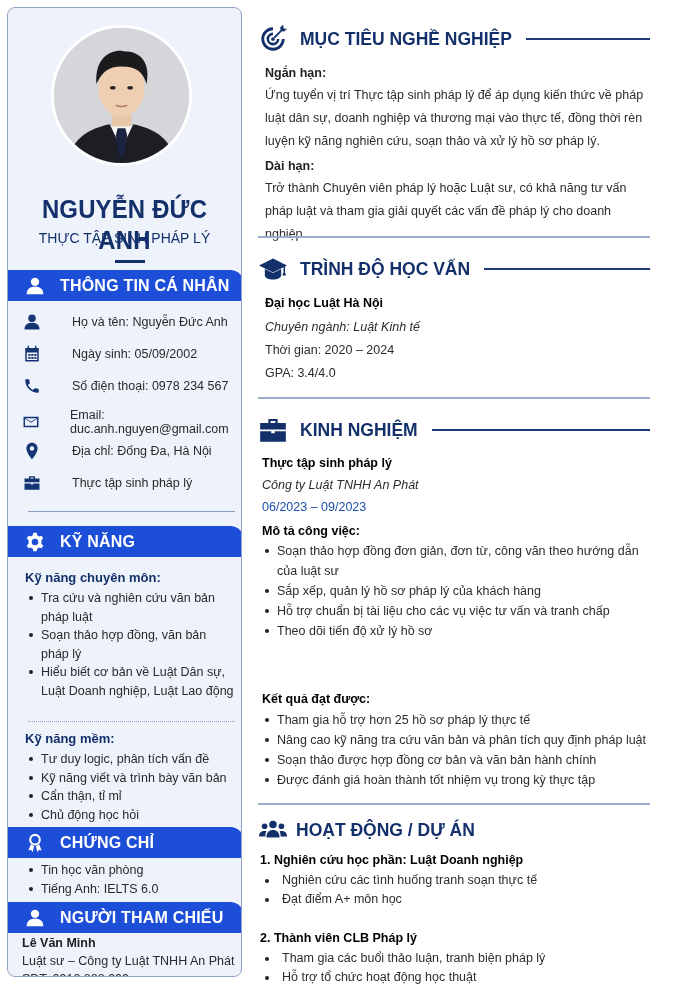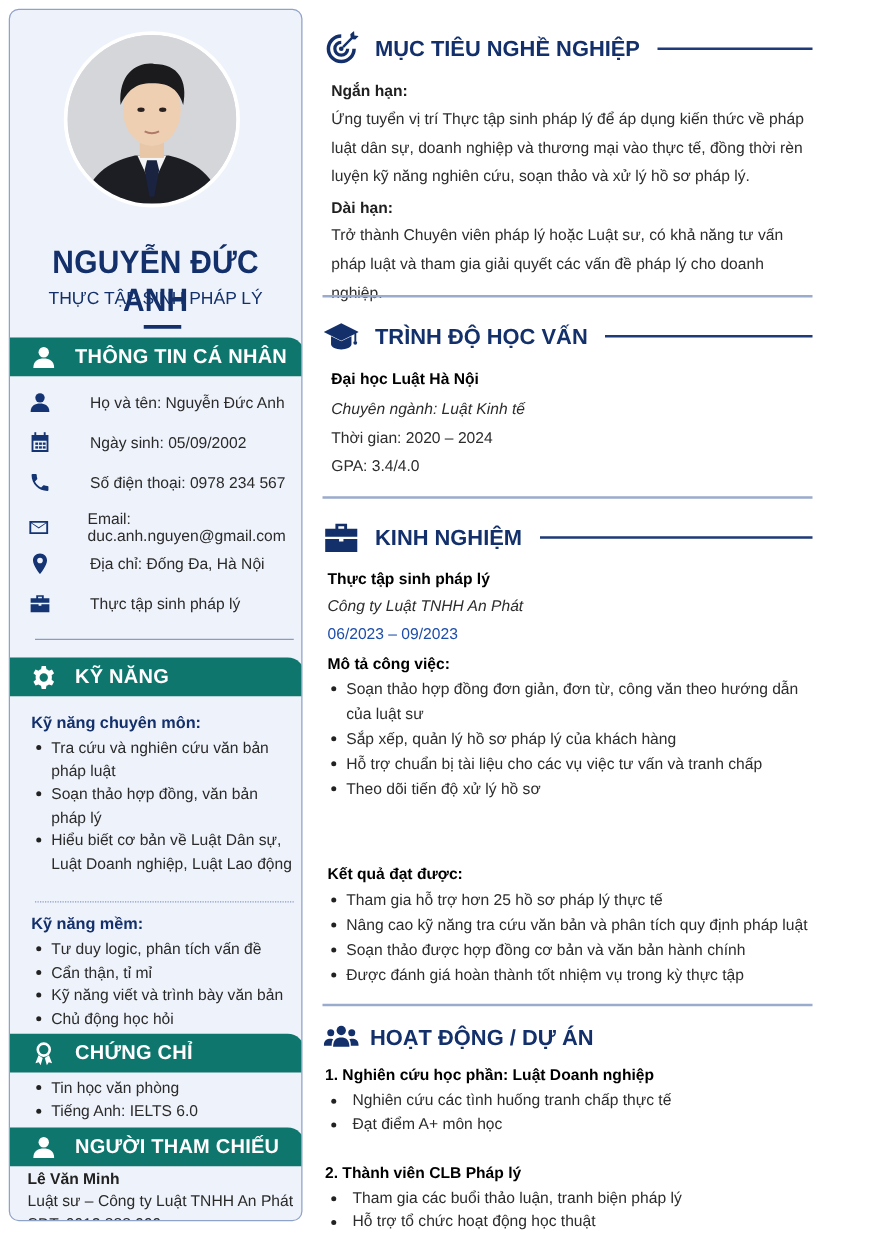--- a/index.html
+++ b/index.html
@@ -23,21 +23,21 @@
   }
   .role {
     position: absolute; top: 222px; left: 0; width: 100%; text-align: center;
     font-size: 14px; color: #13306b;
   }
   .role-line {
     position: absolute; top: 252px; left: 107px; width: 30px; height: 3px; background: #13306b;
   }
 
   .sb-header {
-    position: absolute; left: 0; width: 236px; height: 31px; background: #0f766e;
+    position: absolute; left: 0; width: 236px; height: 31px; background: #1d4ed8;
     border-top-right-radius: 14px; display: flex; align-items: center; color: #fff;
   }
   .sb-header .ic { width: 22px; height: 22px; margin-left: 16px; margin-right: 14px; display: flex; align-items: center; justify-content: center; }
   .sb-header .ic svg { width: 20px; height: 20px; fill: #fff; }
   .sb-header .tt { font-size: 16px; font-weight: bold; letter-spacing: 0.2px; }
 
   .info-row { position: absolute; left: 14px; display: flex; align-items: center; font-size: 12.5px; color: #2a2a2a; gap: 20px; }
   .info-row .ic { width: 20px; height: 20px; margin-right: 10px; display: flex; align-items: center; justify-content: center; }
   .info-row .ic svg { width: 18px; height: 18px; fill: #143474; }
 
@@ -179,22 +179,22 @@
   <div class="sb-sub" style="top:562px;">Kỹ năng chuyên môn:</div>
   <ul class="sb-list" style="top:581px;">
     <li>Tra cứu và nghiên cứu văn bản pháp luật</li>
     <li>Soạn thảo hợp đồng, văn bản pháp lý</li>
     <li>Hiểu biết cơ bản về Luật Dân sự, Luật Doanh nghiệp, Luật Lao động</li>
   </ul>
   <div class="sb-dotted" style="top:713px;"></div>
   <div class="sb-sub" style="top:723px;">Kỹ năng mềm:</div>
   <ul class="sb-list" style="top:742px;">
     <li>Tư duy logic, phân tích vấn đề</li>
+    <li>Kỹ năng viết và trình bày văn bản</li>
     <li>Cẩn thận, tỉ mỉ</li>
-    <li>Kỹ năng viết và trình bày văn bản</li>
     <li>Chủ động học hỏi</li>
   </ul>
 
   <div class="sb-header" style="top:819px;">
     <span class="ic">
         <svg viewBox="0 0 24 24">
           <path d="M12 1 A7 7 0 1 0 12 15 A7 7 0 1 0 12 1 Z M12 3.5 A4.5 4.5 0 1 1 12 12.5 A4.5 4.5 0 1 1 12 3.5 Z" fill-rule="evenodd"></path>
           <path d="M7 13.5 L4 21 L7.2 20.2 L9 23 L11 16 Z"></path>
           <path d="M17 13.5 L20 21 L16.8 20.2 L15 23 L13 16 Z"></path>
         </svg>
@@ -295,21 +295,21 @@
           <circle cx="6" cy="8" r="3"></circle>
           <path d="M0 19 C0 14.5 2.5 13 6 13 C7 13 7.5 13.2 8 13.4 C7 15 6.8 17 6.8 19 Z"></path>
           <circle cx="24" cy="8" r="3"></circle>
           <path d="M30 19 C30 14.5 27.5 13 24 13 C23 13 22.5 13.2 22 13.4 C23 15 23.2 17 23.2 19 Z"></path>
         </svg>
       </span>
     <span class="tt" style="margin-left:8px;">HOẠT ĐỘNG / DỰ ÁN</span>
   </div>
   <div class="txt b" style="top:853px;left:2px;">1. Nghiên cứu học phần: Luật Doanh nghiệp</div>
   <ul class="m-list wide tight" style="top:871px;left:2px;">
-    <li>Nghiên cứu các tình huống tranh chấp thực tế</li>
+    <li>Nghiên cứu các tình huống tranh soạn thực tế</li>
     <li>Đạt điểm A+ môn học</li>
   </ul>
   <div class="txt b" style="top:931px;left:2px;">2. Thành viên CLB Pháp lý</div>
   <ul class="m-list wide tight" style="top:949px;left:2px;">
     <li>Tham gia các buổi thảo luận, tranh biện pháp lý</li>
     <li>Hỗ trợ tổ chức hoạt động học thuật</li>
   </ul>
 </main>
 
 </body></html>

